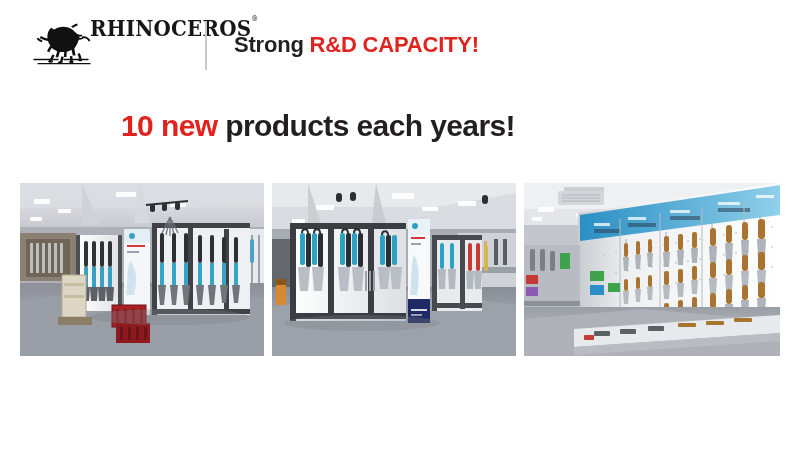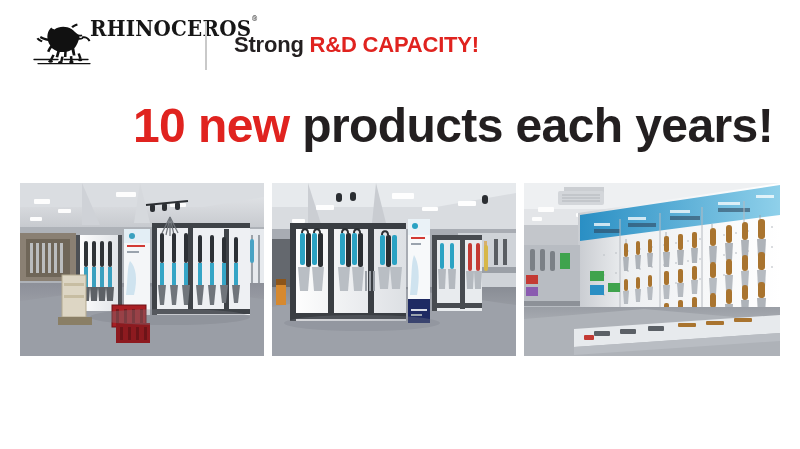--- a/index.html
+++ b/index.html
@@ -70,27 +70,26 @@
     line-height:40px;
     letter-spacing:-0.2px;
     white-space:nowrap;
     color:#231f20;
   }
   .headline1 .accent { color:#e0231f; }
 
   .headline2 {
     position:absolute;
     left:121px; top:101px;
-    font-size:48px;
+    font-size:30px;
     font-weight:700;
     line-height:50px;
     letter-spacing:-0.6px;
     white-space:nowrap;
     color:#231f20;
-    margin-left:12px;
   }
   .headline2 .accent { color:#e0231f; }
 
   
   .gallery {
     position:absolute;
     left:0; top:183px;
     width:800px; height:173px;
   }
   .photo {

